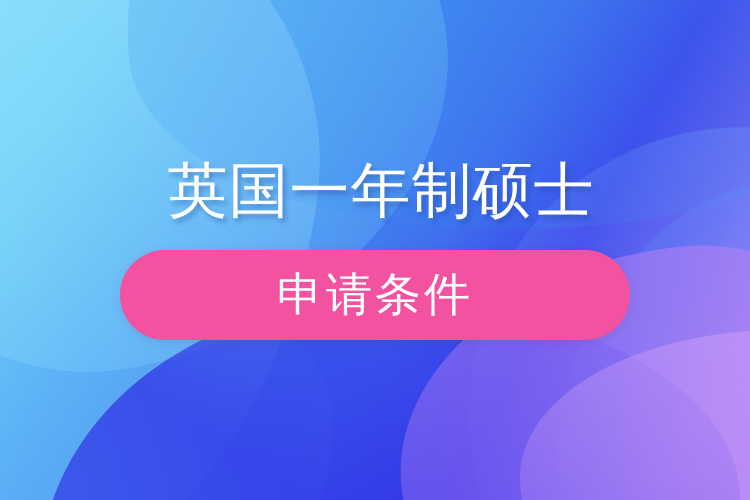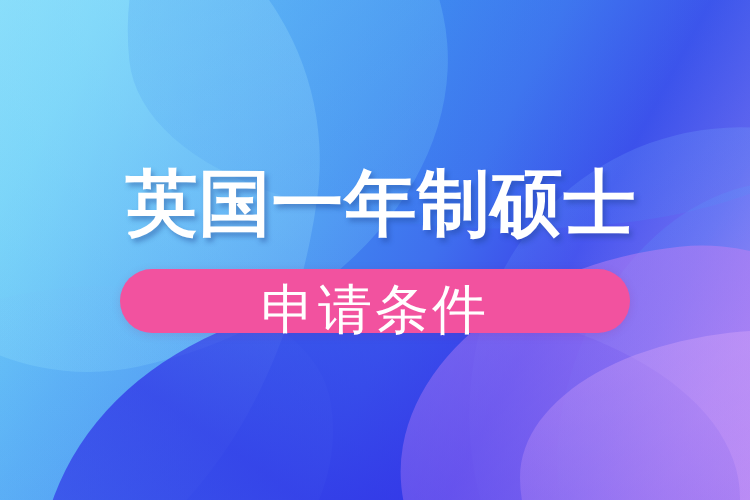--- a/index.html
+++ b/index.html
@@ -134,39 +134,39 @@
   .content {
     position: absolute;
     inset: 0;
     display: flex;
     flex-direction: column;
     align-items: center;
     justify-content: center;
   }
 
   .headline {
-    font-size: 72px;
+    font-size: 60px;
     line-height: 1;
-    font-weight: bold;
+    font-weight: normal;
     color: #ffffff;
     letter-spacing: 1px;
     margin: 0 0 30px 12px;
     text-shadow: 3px 4px 5px rgba(25,60,140,0.38);
     white-space: nowrap;
   }
 
   .cta-button {
     width: 510px;
-    height: 64px;
+    height: 90px;
     border: none;
     border-radius: 45px;
     background: #F2529F;
     color: #ffffff;
-    font-family: Liberation Mono, monospace;
-    font-size: 54px;
+    font-family: Liberation Serif, serif;
+    font-size: 46px;
     font-weight: normal;
     letter-spacing: 3px;
     line-height: 90px;
     padding: 0;
     text-align: center;
     cursor: pointer;
     box-shadow: 0 2px 10px rgba(150,30,100,0.14);
     white-space: nowrap;
   }
 </style>

